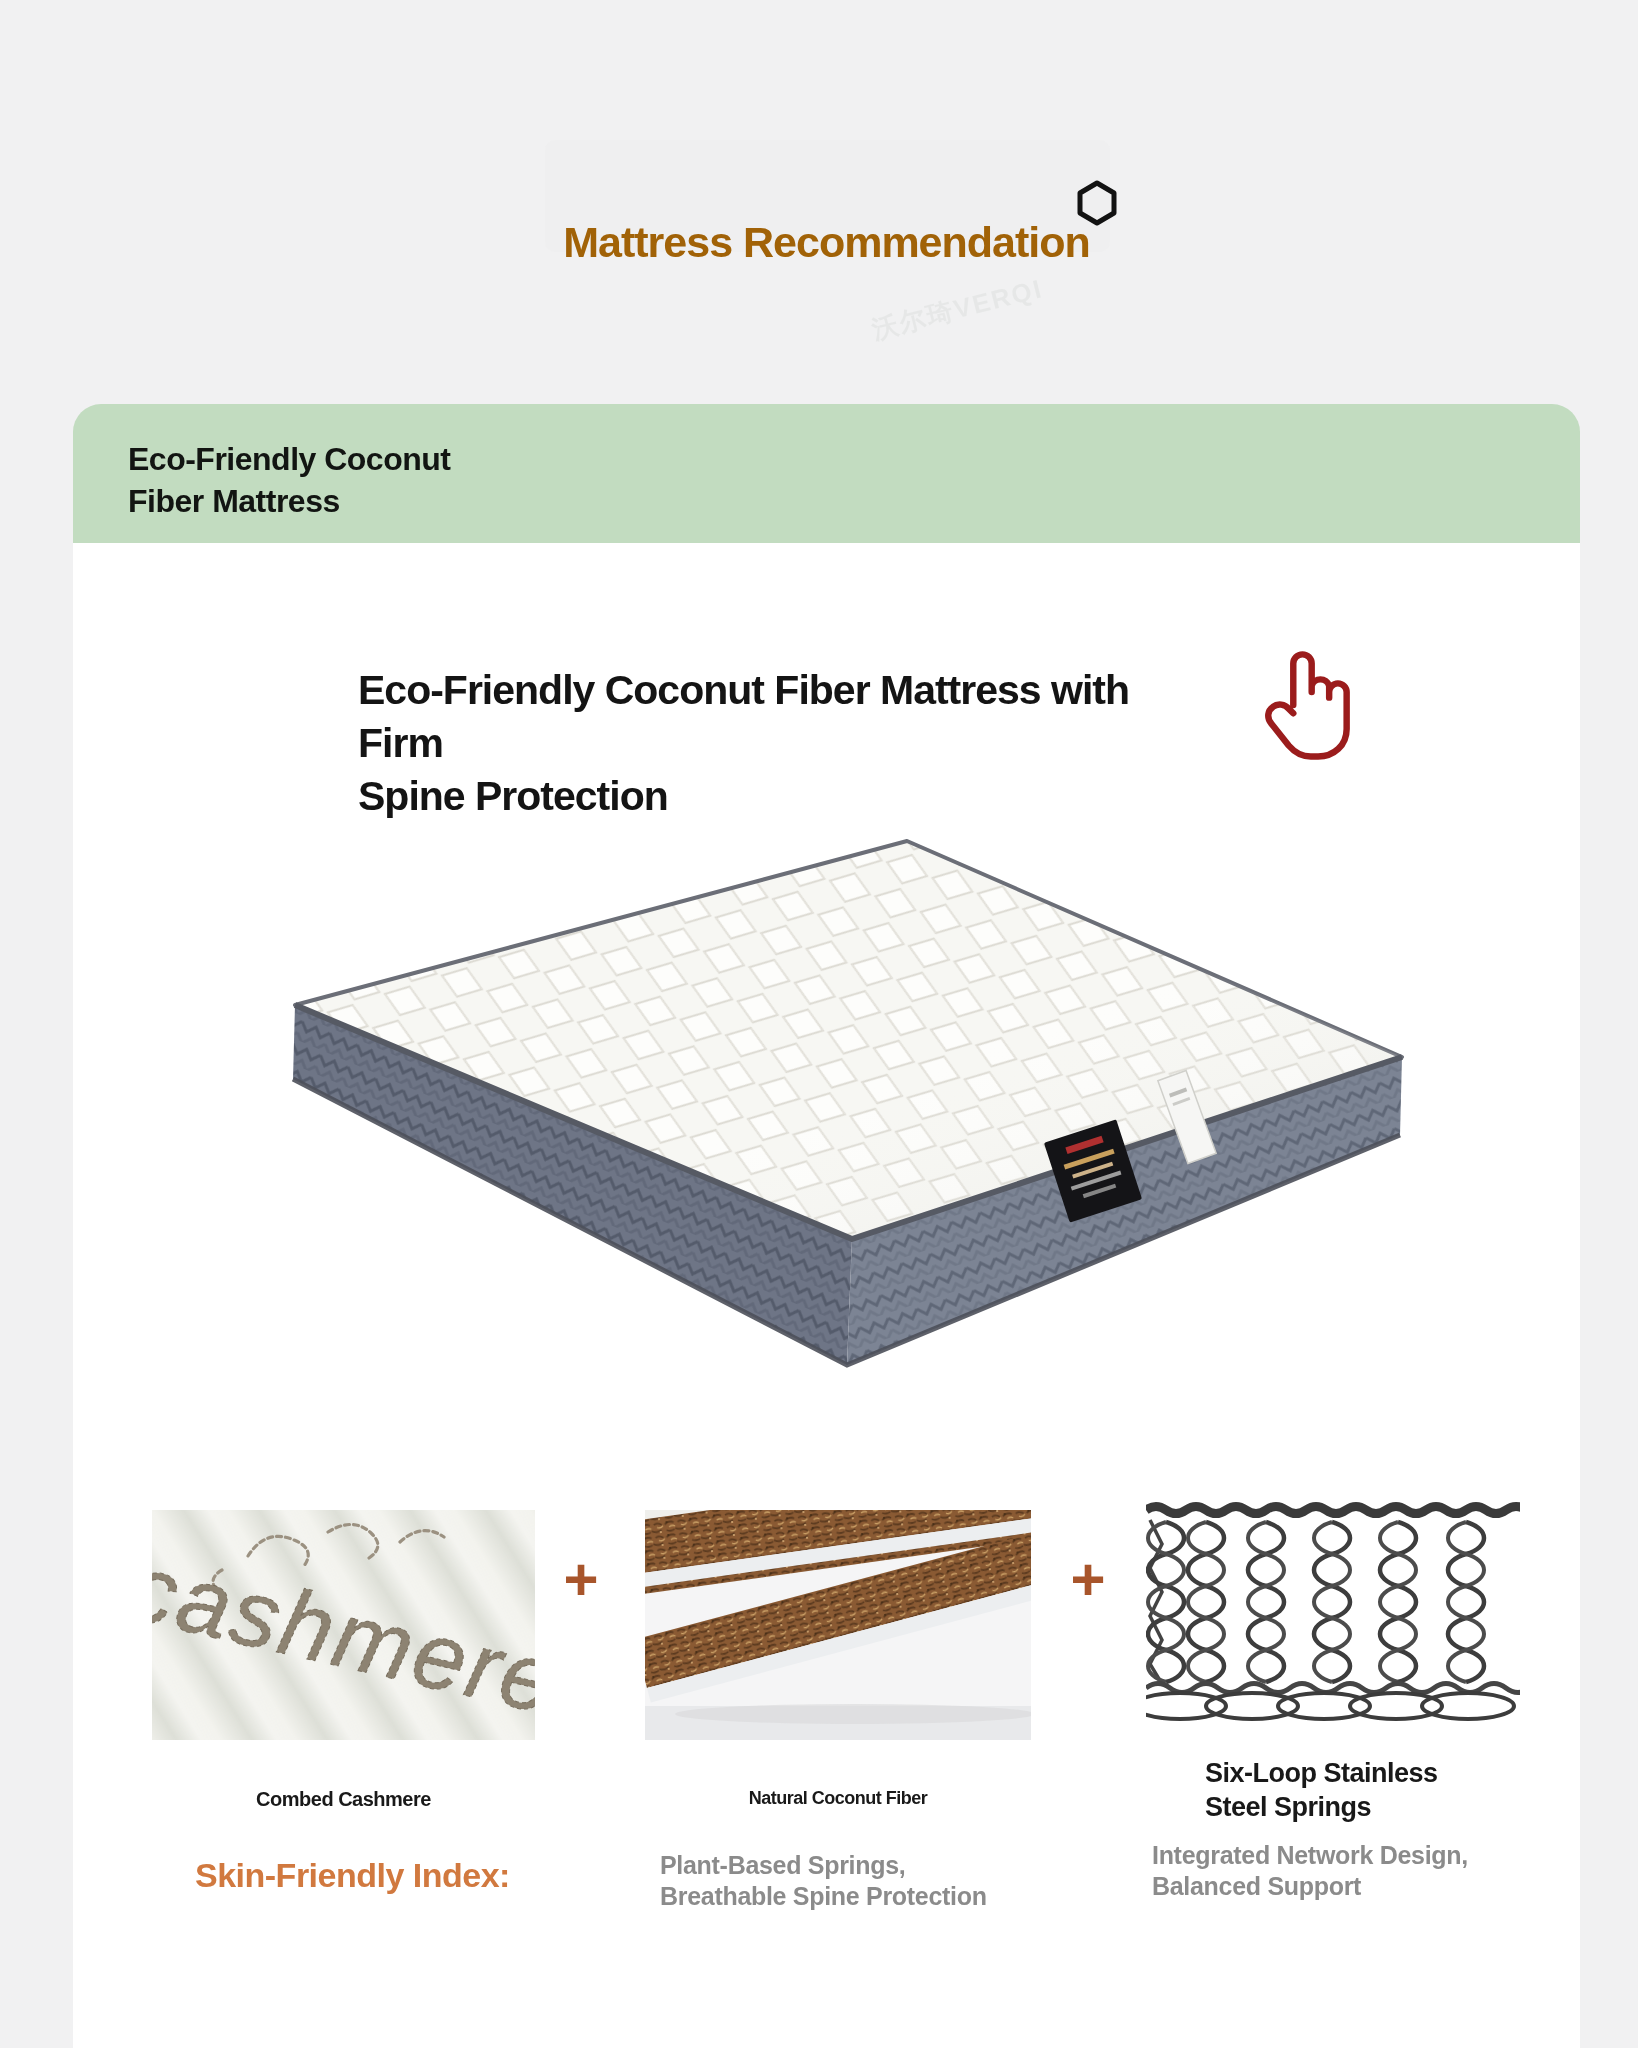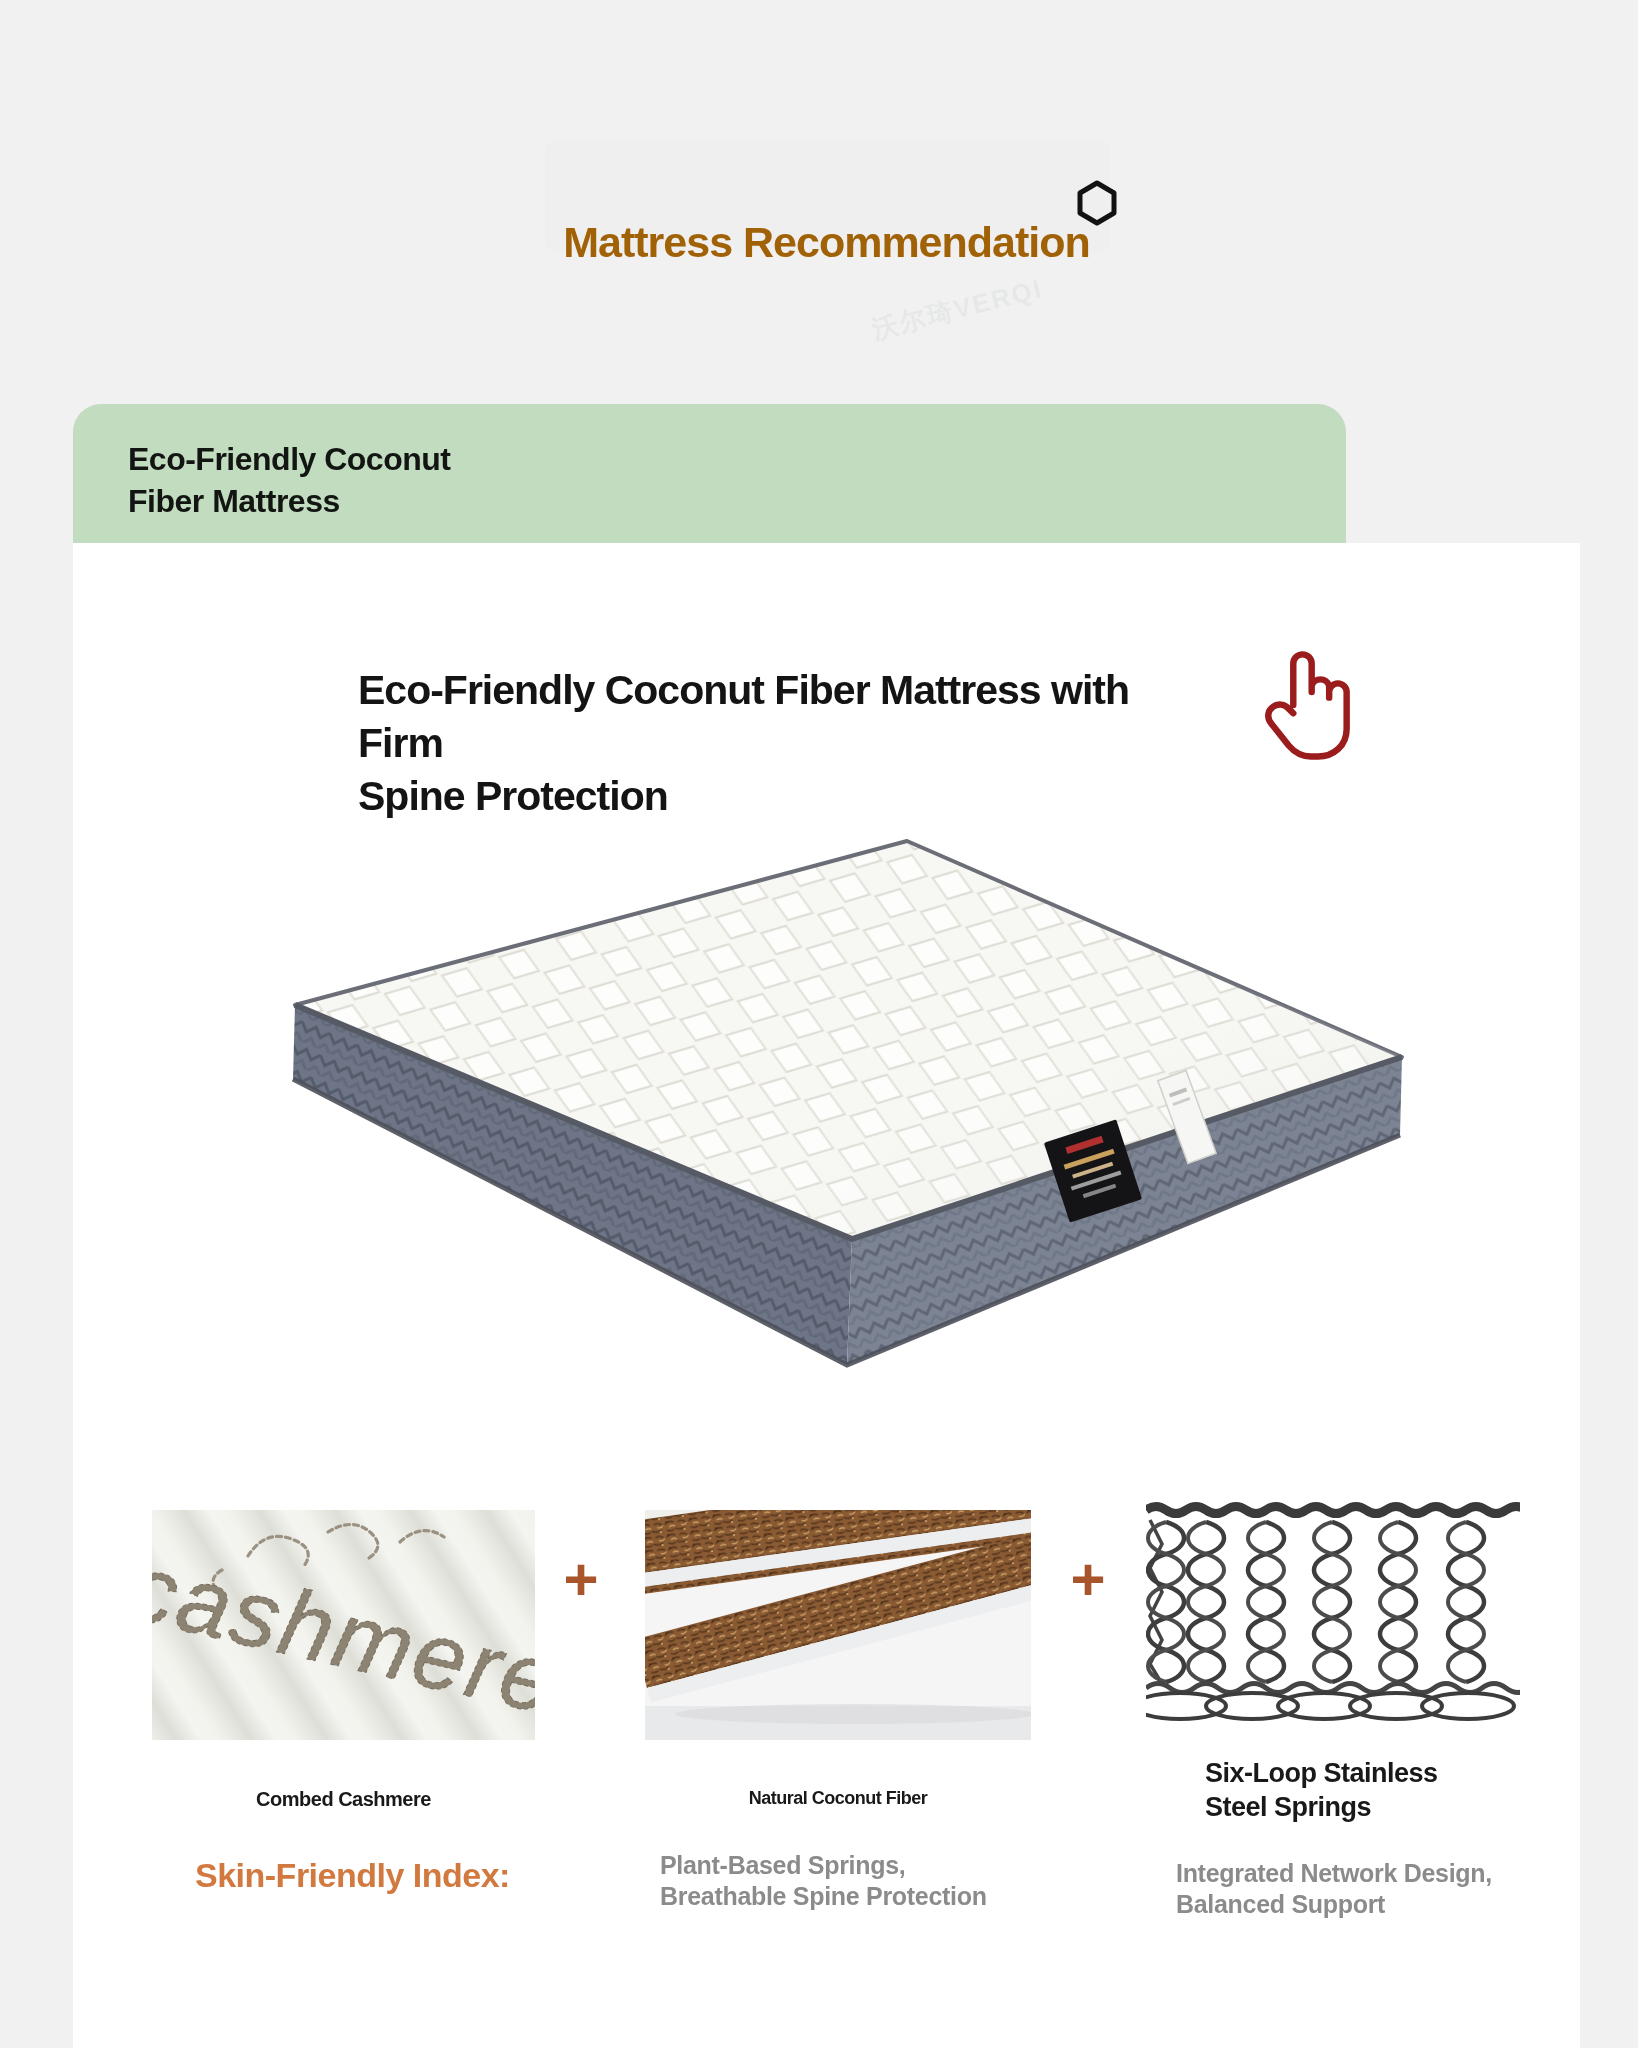--- a/index.html
+++ b/index.html
@@ -13,21 +13,21 @@
     position:absolute; left:545px; top:140px; width:565px; height:112px;
     background:#eeeeef; border-radius:10px; opacity:.6;
   }
   .page-title {
     position:absolute; left:73px; right:58px; top:218px;
     text-align:center; font-size:43px; font-weight:800; letter-spacing:-1px; color:#a16207;
   }
   .hex-icon { position:absolute; left:1076px; top:180px; width:42px; height:46px; }
 
   .banner {
-    position:absolute; left:73px; top:404px; width:1273px; height:139px;
+    position:absolute; left:73px; top:404px; width:1507px; height:139px;
     background:#c2dcc0; border-radius:28px 28px 0 0;
   }
   .banner-title {
     position:absolute; left:55px; top:34px; font-size:32px; font-weight:800;
     line-height:42px; color:#121512; letter-spacing:-0.5px;
   }
   .banner-subtitle {
     position:absolute; left:1034px; top:42px; font-size:23px; font-weight:700;
     line-height:29px; color:#17281b; letter-spacing:-0.2px;
   }
@@ -59,21 +59,21 @@
   .cap-title { position:absolute; font-weight:800; color:#191919; letter-spacing:-0.5px; }
   .cap-title-1 { left:152px; top:1788px; width:383px; text-align:center; font-size:20px; }
   .cap-title-2 { left:645px; top:1788px; width:386px; text-align:center; font-size:18px; }
   .cap-title-3 { left:1205px; top:1756px; font-size:27px; line-height:34px; }
   .cap-sub-gray { position:absolute; font-weight:700; color:#8b8b8b; font-size:25px; line-height:31px; letter-spacing:-0.3px; }
   .cap-sub-1 {
     position:absolute; left:195px; top:1856px; font-size:34px; font-weight:800;
     color:#d1793f; letter-spacing:-0.5px;
   }
   .cap-sub-2 { left:660px; top:1850px; }
-  .cap-sub-3 { left:1176px; top:1840px;margin-top:18px; }
+  .cap-sub-3 { left:1152px; top:1840px; }
   .cap-line { display:block; }
 
   .watermark {
     position:absolute; font-size:26px; color:#8e9b90; opacity:.10;
     transform:rotate(-14deg); font-weight:700; letter-spacing:2px; pointer-events:none;
   }
 </style>
 </head>
 <body>
 

